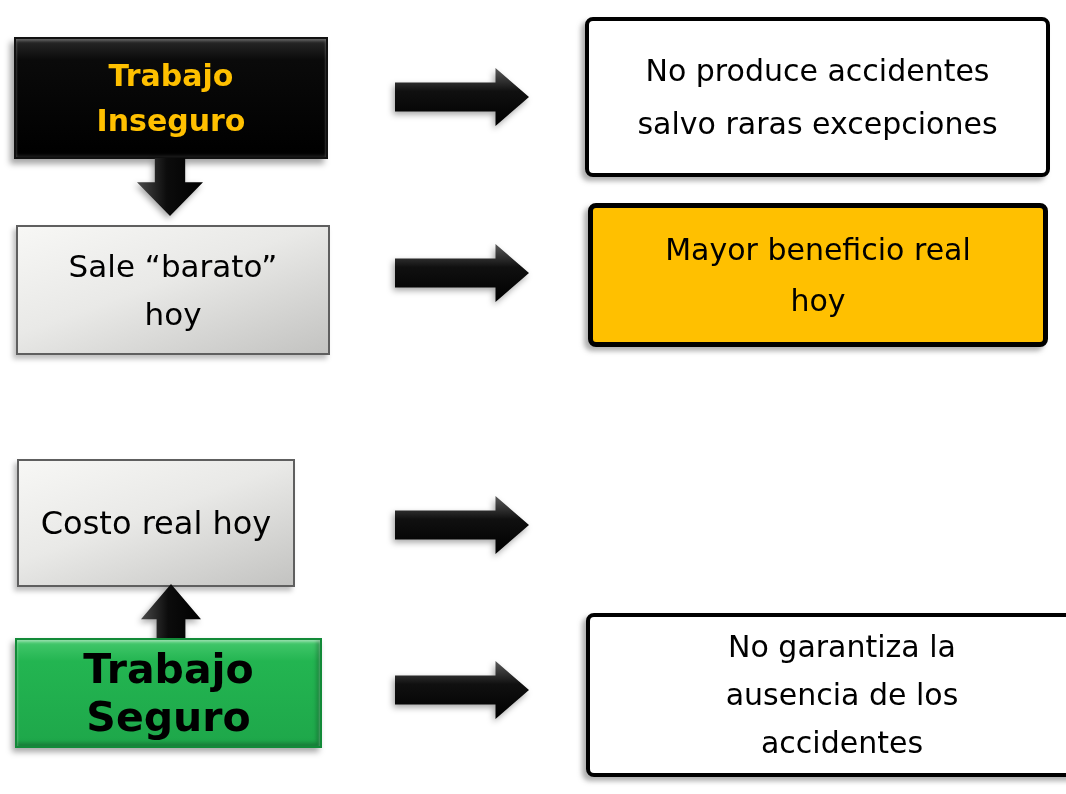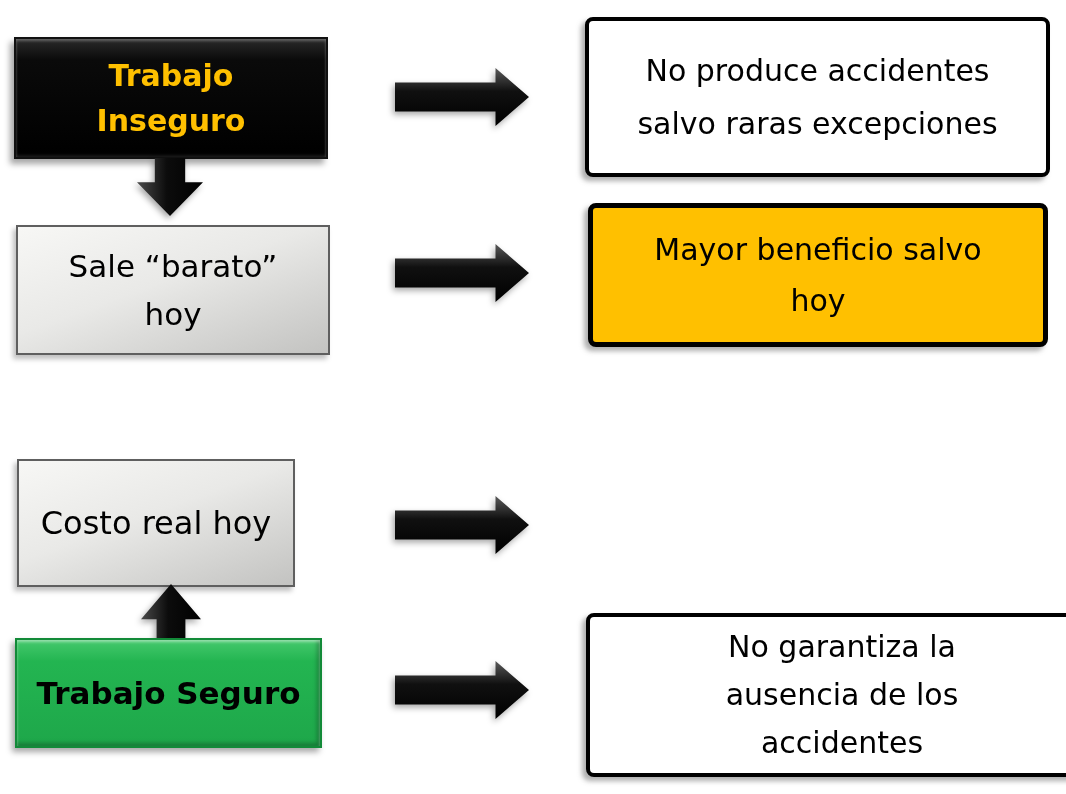--- a/index.html
+++ b/index.html
@@ -43,21 +43,21 @@
   .box-gray-2 { left: 17px; top: 459px; width: 278px; height: 128px; font-size: 32px; }
   .box-green {
     left: 15px; top: 638px; width: 307px; height: 110px;
     background: linear-gradient(180deg, #45c96d 0%, #23b551 20%, #1fא9 100%);
     background: linear-gradient(180deg, #45c96d 0%, #23b551 20%, #1ea74a 100%);
     border: 2px solid #128a38;
     box-shadow: inset 0 2px 3px rgba(255,255,255,0.45),
                 inset -3px -3px 4px rgba(0,0,0,0.28),
                 -3px 4px 6px rgba(0,0,0,0.35);
     color: #000;
-    font-size: 31px; font-weight: bold;
+    font-size: 41px; font-weight: bold;
   }
 
   
   .box-round {
     border: 4px solid #000;
     border-radius: 8px;
     background: #ffffff;
     color: #000;
     box-shadow: -4px 4px 5px rgba(110,110,110,0.55);
     font-size: 30px; line-height: 53px;
@@ -134,21 +134,21 @@
   <div class="arrow-wrap arrow-right arrow-r4">
     <div class="arrow-shape"></div>
   </div>
 
   <div class="box box-round box-white-1">
     <span class="txt">No produce accidentes
 salvo raras excepciones</span>
   </div>
 
   <div class="box box-round box-orange-1">
-    <span class="txt">Mayor beneficio salvo
+    <span class="txt">Mayor beneficio real
 hoy</span>
   </div>
 
 
   <div class="box box-round box-white-2">
     <span class="txt">No garantiza la
 ausencia de los
 accidentes</span>
   </div>
 

